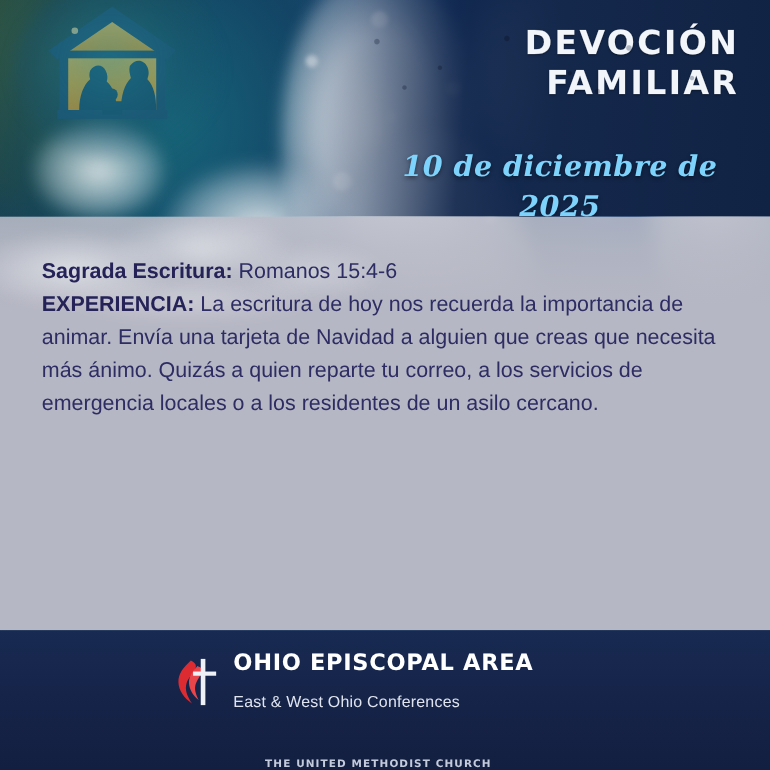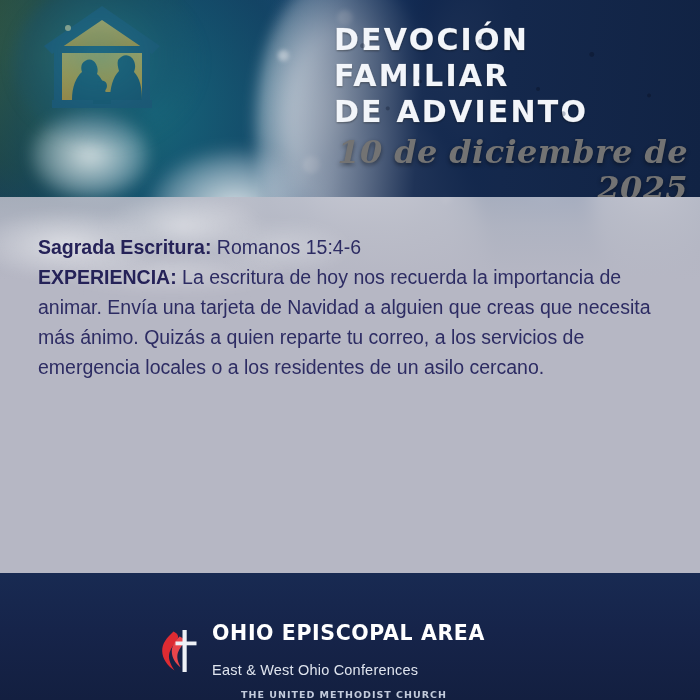--- a/index.html
+++ b/index.html
@@ -81,21 +81,21 @@
 
   
   .nativity { position:absolute; left:38px; top:2px; width:128px; height:112px; }
   .nativity .halo {
     position:absolute; left:-26px; top:-20px; width:190px; height:165px; border-radius:50%;
     background:radial-gradient(ellipse at 46% 44%, rgba(34,120,140,.55) 0%, rgba(24,86,116,.35) 48%, rgba(18,60,96,0) 76%);
     filter:blur(6px);
   }
 
   
-  .title-wrap { position:absolute; left:334px; top:22px; width:358px; text-align:left; }
+  .title-wrap { position:absolute; left:314px; top:22px; width:358px; text-align:right; }
   .title {
     font-family:"DejaVu Sans", sans-serif;
     font-weight:700; font-style:normal;
     font-size:30px; line-height:36px;
     letter-spacing:2.2px;
     color:#f2f5fa;
     text-transform:uppercase;
     text-shadow:0 1px 2px rgba(0,0,0,.45);
     -webkit-text-stroke:0.3px rgba(255,255,255,.3);
   }
@@ -109,25 +109,25 @@
       radial-gradient(circle at 24% 55%, rgba(20,40,74,1) 0 1.5px, transparent 2.5px),
       radial-gradient(circle at 41% 18%, rgba(20,40,74,1) 0 2px, transparent 3px),
       radial-gradient(circle at 57% 62%, rgba(20,40,74,1) 0 1.5px, transparent 2.5px),
       radial-gradient(circle at 72% 30%, rgba(20,40,74,1) 0 2px, transparent 3px),
       radial-gradient(circle at 88% 68%, rgba(20,40,74,1) 0 1.5px, transparent 2.5px),
       radial-gradient(circle at 15% 80%, rgba(20,40,74,1) 0 1.5px, transparent 2.5px),
       radial-gradient(circle at 64% 85%, rgba(20,40,74,1) 0 2px, transparent 3px);
   }
 
   .date-line {
-    position:absolute; left:330px; top:134px; width:358px; text-align:right;
+    position:absolute; left:330px; top:134px; width:358px; text-align:center;
     font-family:"DejaVu Serif", serif;
     font-style:italic; font-weight:700;
-    font-size:32px; line-height:36px;
-    color:#737373;
+    font-size:26px; line-height:36px;
+    color:#7dd3fc;
     letter-spacing:.4px;
     text-shadow:0 2px 4px rgba(0,0,0,.45);
   }
 
   
   .panel {
     position:absolute; left:0; top:197px; width:700px; height:376px;
     background:linear-gradient(180deg,
       rgba(186,188,200,.88) 0%,
       rgba(184,186,198,.94) 8%,
@@ -164,21 +164,21 @@
   .blk-prayer { margin-top:54px; }
 
   
   .footer {
     position:absolute; left:0; top:573px; width:700px; height:127px;
     background:linear-gradient(180deg,#182a52 0%,#16244a 45%,#131f40 100%);
     overflow:hidden;
   }
   .footer-logo {
     position:absolute; left:0; top:0; width:604px; height:100%;
-    display:flex; flex-direction:column; align-items:center; justify-content:flex-end;
+    display:flex; flex-direction:column; align-items:center; justify-content:space-between;
     padding-top:18px;
     padding-left:40px;
   }
   .umc-row { display:flex; align-items:center; gap:13px; }
   .umc-mark { width:40px; height:48px; flex:0 0 auto; }
   .umc-words { display:flex; flex-direction:column; align-items:flex-start; }
   .area-name {
     font-family:"DejaVu Sans", sans-serif;
     font-weight:700; font-size:20.5px; letter-spacing:.6px;
     color:#ffffff; line-height:23px; text-transform:uppercase;
@@ -253,21 +253,20 @@
 
         <path d="M80 58 c5-7 13-6 16 1 c2 5 1 8 0 11 c6 6 8 16 8 28 H72 c0-13 3-23 9-29 c-1-4-2-7-1-11 Z" fill="#17566f"></path>
 
         <circle cx="30" cy="26" r="3" fill="#f6e6a8" opacity=".8"></circle>
       </svg>
     </div>
 
     <div class="title-wrap">
       <div class="title">
         <span class="ln1">DEVOCIÓN FAMILIAR</span>
-        <span class="ln2">DE ADVIENTO</span>
         <span class="title-distress"></span>
       </div>
     </div>
 
     <div class="date-line">10 de diciembre de 2025</div>
   </div>
 
   <div class="panel">
     <div class="panel-cloud"></div>
     <div class="panel-cloud2"></div>

